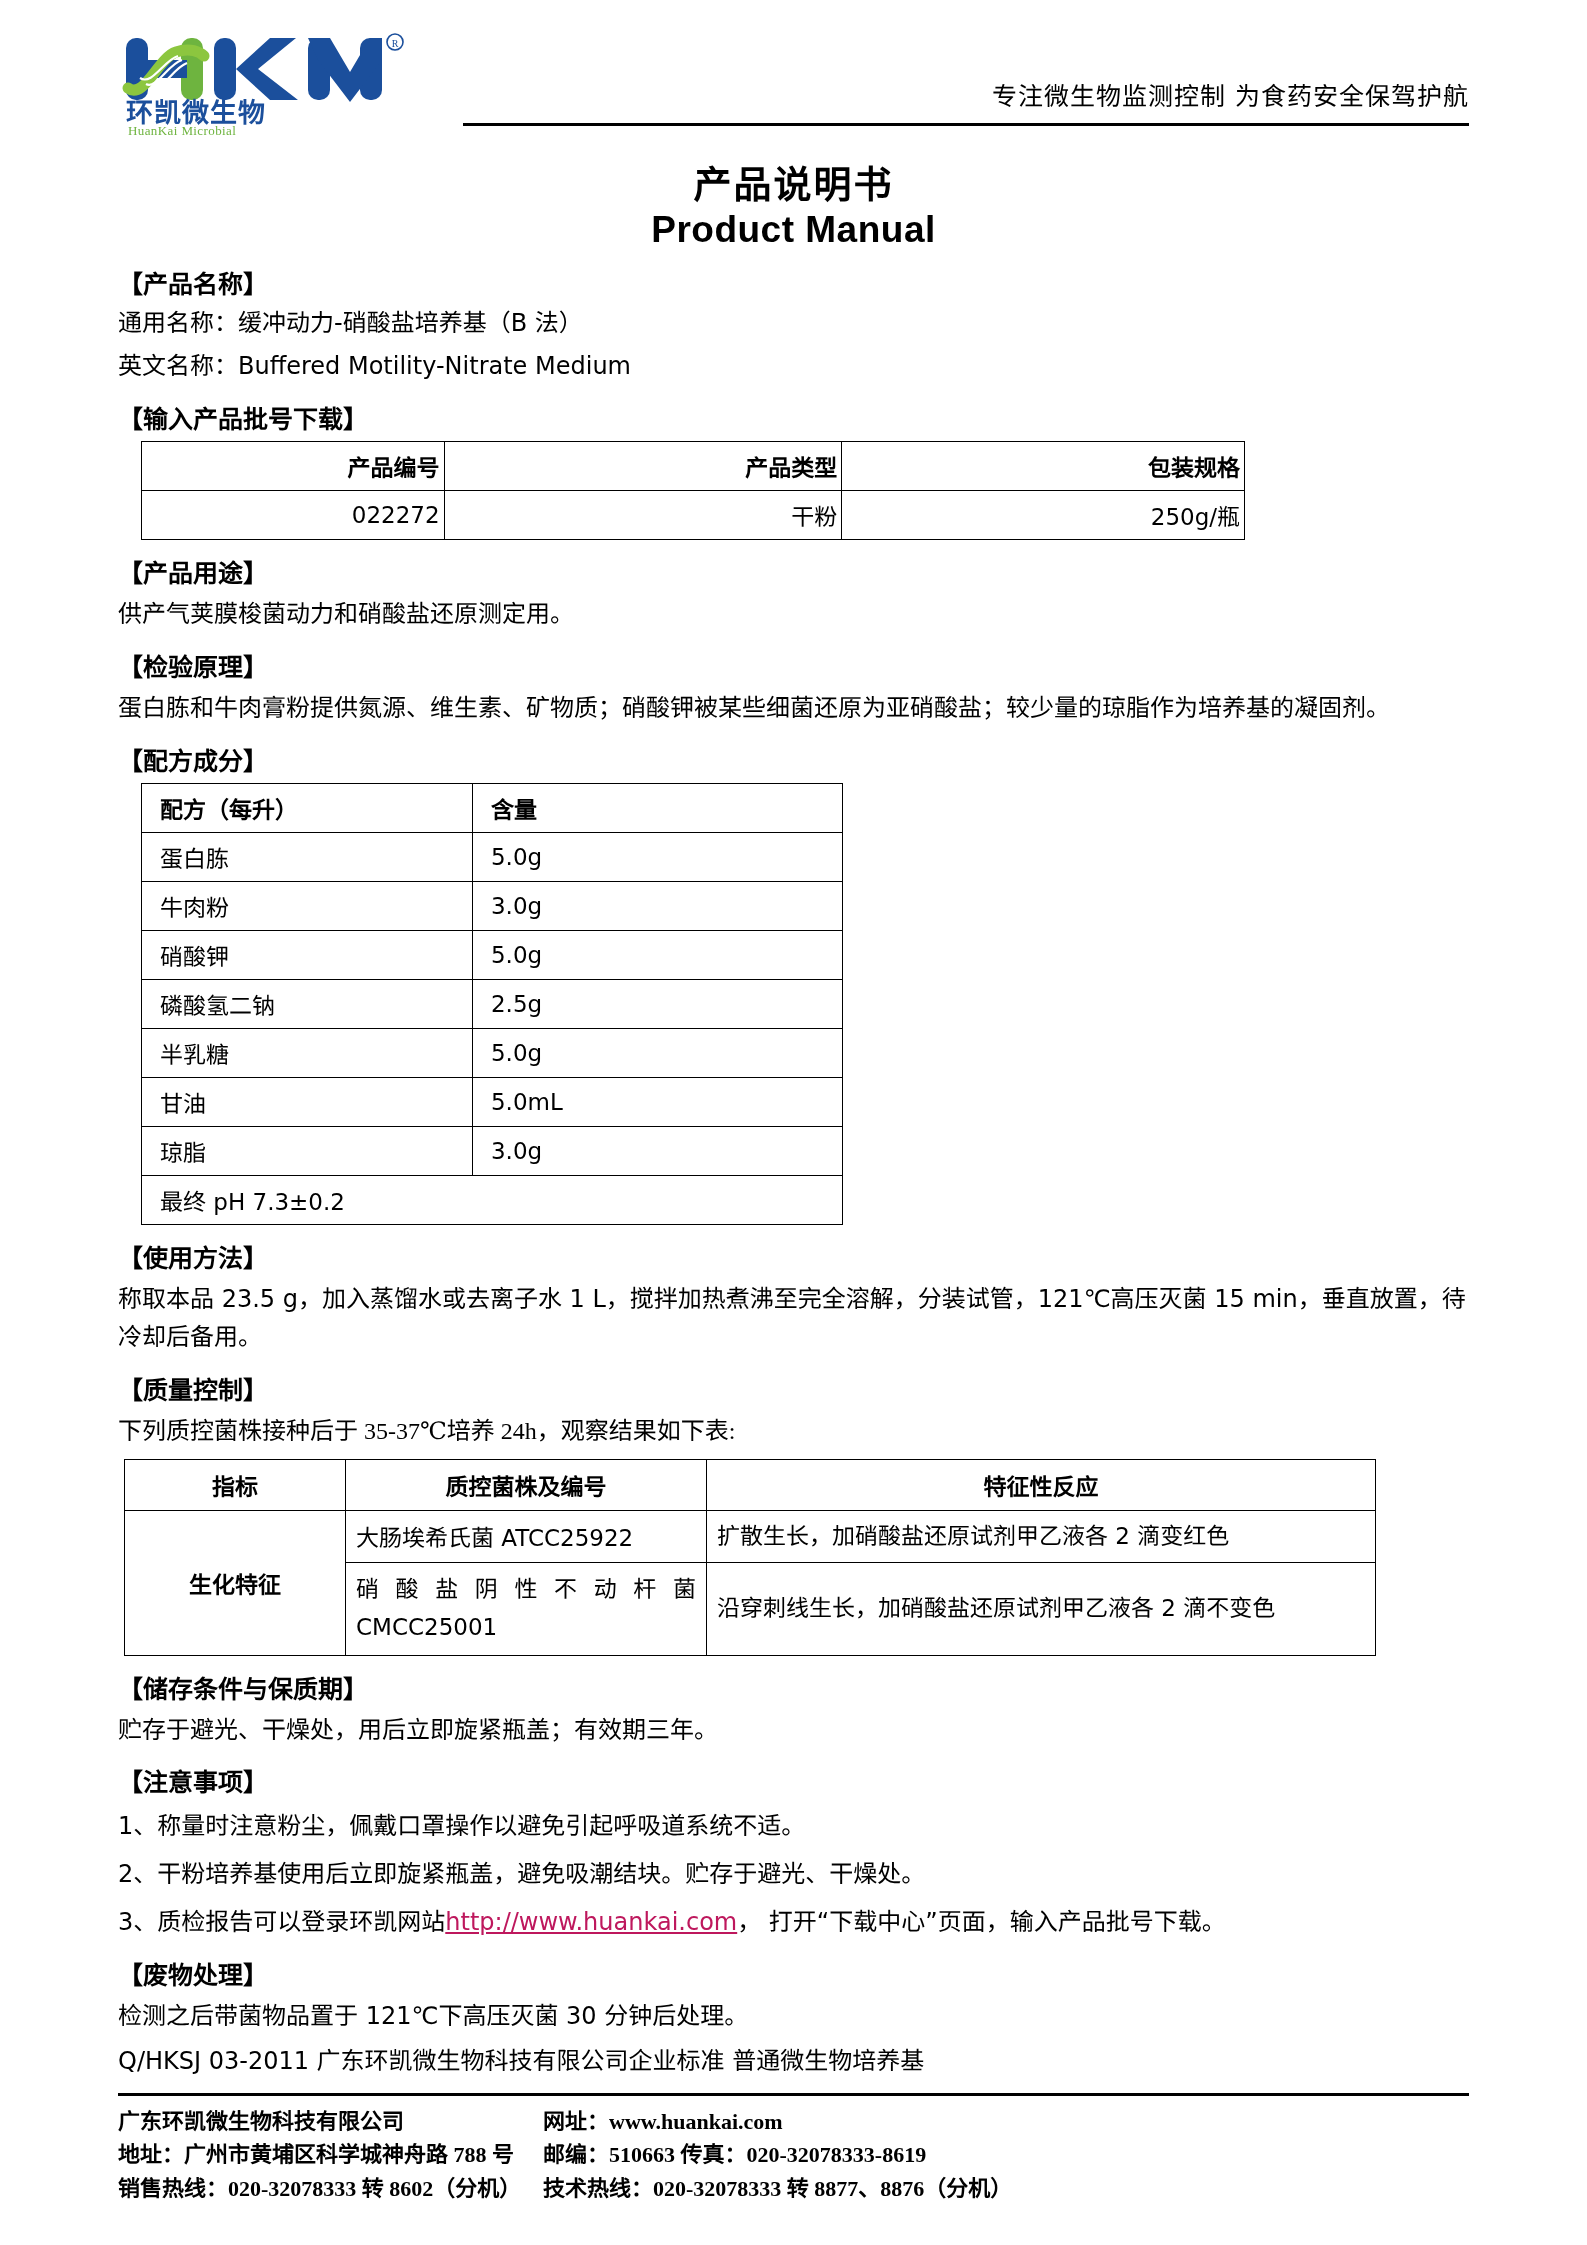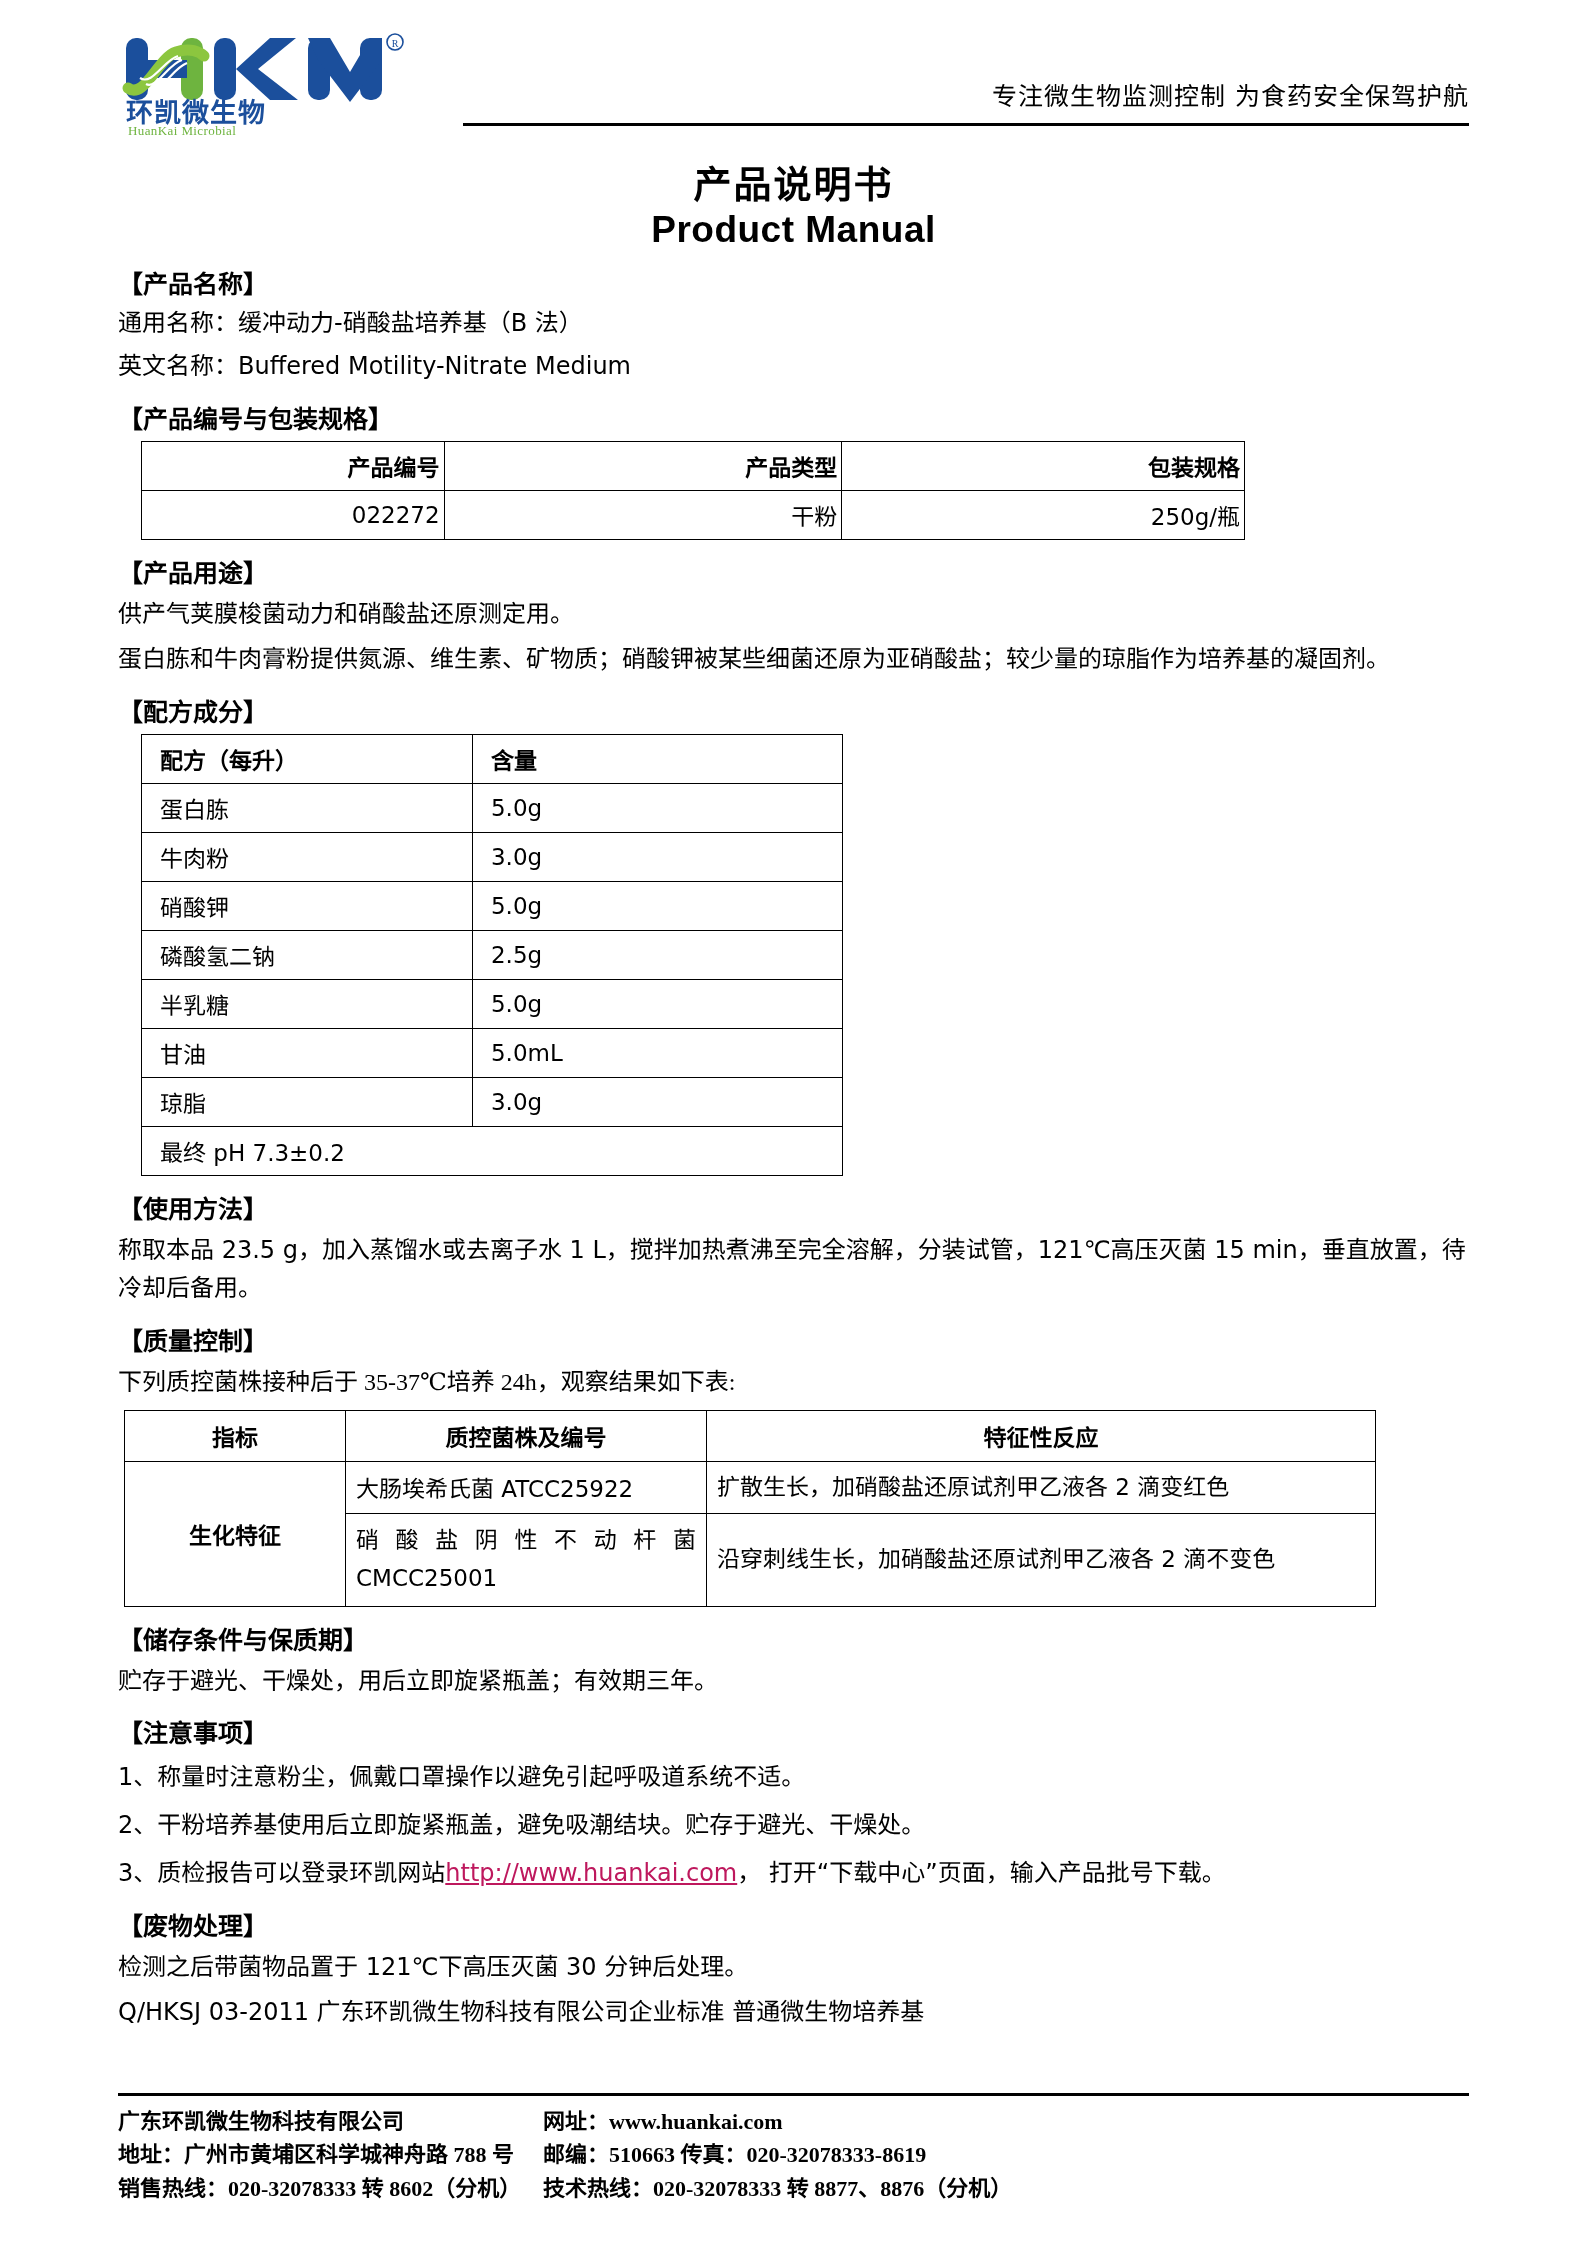--- a/index.html
+++ b/index.html
@@ -226,39 +226,40 @@
     <div class="header-rule"></div>
   </div>
 
   <div class="doc-title-cn">产品说明书</div>
   <div class="doc-title-en">Product Manual</div>
 
   <div class="sec-head">【产品名称】</div>
   <div class="para para-tight">通用名称：缓冲动力-硝酸盐培养基（B 法）</div>
   <div class="para para-tight">英文名称：Buffered Motility-Nitrate Medium</div>
 
-  <div class="sec-head">【产品编号与包装规格】</div>
+  <div class="sec-head">【输入产品批号下载】</div>
   <table class="tbl-spec">
     <tbody>
         <tr>
       <th class="col-a">产品编号</th>
       <th class="col-b">产品类型</th>
       <th class="col-c">包装规格</th>
     </tr>
     <tr>
       <td>022272</td>
       <td>干粉</td>
       <td>250g/瓶</td>
     </tr>
   </tbody>
     </table>
 
   <div class="sec-head">【产品用途】</div>
   <div class="para">供产气荚膜梭菌动力和硝酸盐还原测定用。</div>
 
+  <div class="sec-head">【检验原理】</div>
   <div class="para">蛋白胨和牛肉膏粉提供氮源、维生素、矿物质；硝酸钾被某些细菌还原为亚硝酸盐；较少量的琼脂作为培养基的凝固剂。</div>
 
   <div class="sec-head">【配方成分】</div>
   <table class="tbl-formula">
     <tbody>
         <tr>
       <th class="f-col-a">配方（每升）</th>
       <th class="f-col-b">含量</th>
     </tr>
     <tr>

